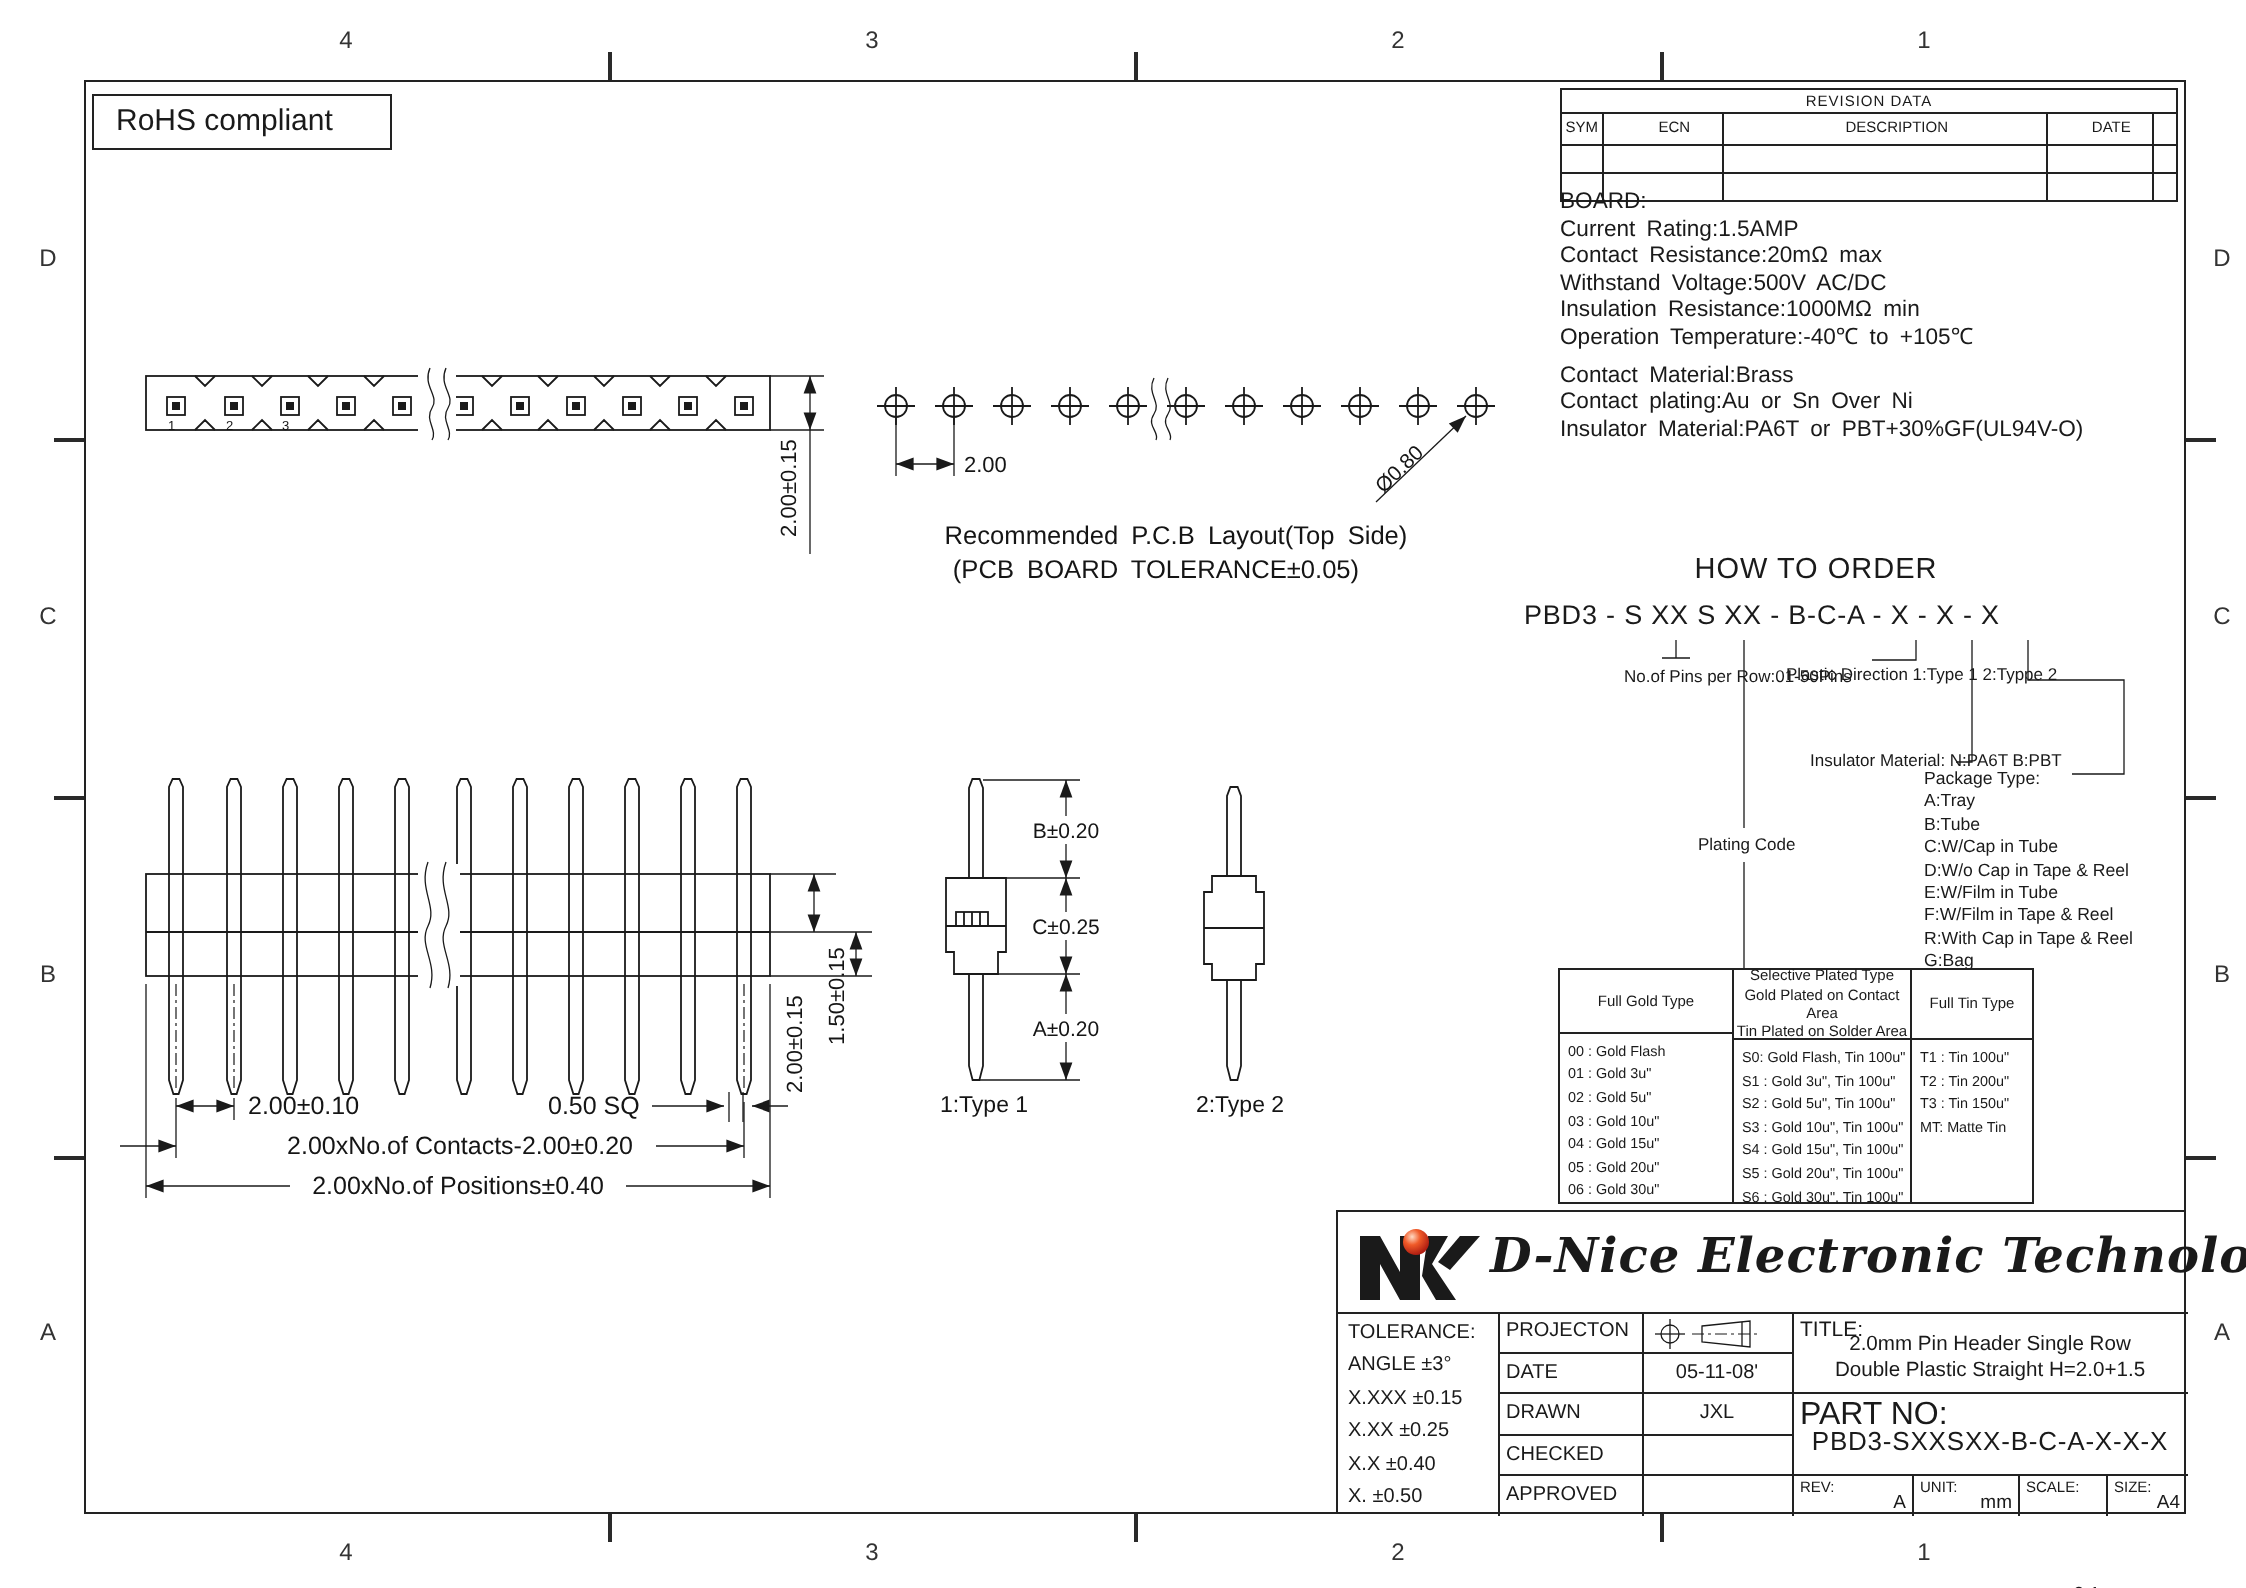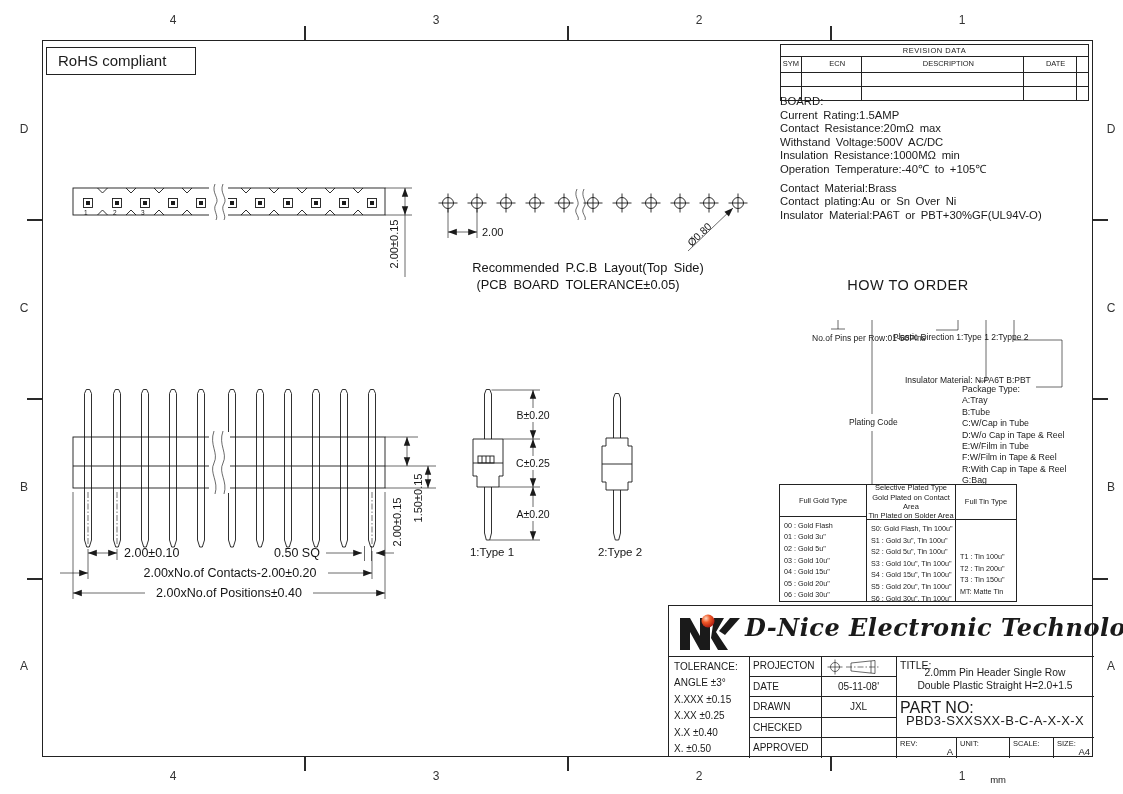--- a/index.html
+++ b/index.html
@@ -26,21 +26,21 @@
 
   
   .hto-title { position:absolute; left:808px; top:277px; width:200px; text-align:center; font-size:14.5px; letter-spacing:.5px; }
   .hto-code { position:absolute; left:762px; top:300px; font-size:13.5px; letter-spacing:.4px; }
   .ann { position:absolute; font-size:8.5px; line-height:10.5px; }
   .pkg { position:absolute; left:962px; top:384px; font-size:8.8px; line-height:11.4px; }
 
   
   .plt { position:absolute; left:779px; top:484px; width:238px; height:118px; border:1.2px solid #222; display:flex; }
   .plt-col { border-right:1px solid #222; display:flex; flex-direction:column; }
-  .plt-col:last-child { border-right:none;gap:28px; }
+  .plt-col:last-child { border-right:none; }
   .plt-h { height:35px; border-bottom:1px solid #222; display:flex; align-items:center; justify-content:center; text-align:center; font-size:7.5px; line-height:9.3px; }
   .plt-b { flex:1; padding:3px 0 0 4px; font-size:7.2px; line-height:11.6px; white-space:pre-line; }
   .pw1{width:87px}.pw2{width:89px}.pw3{flex:1}
 
   
   .tb { position:absolute; left:668px; top:605px; width:425px; height:152px; border:1.6px solid #222; }
   .tb-line { position:absolute; background:#222; }
   .company { position:absolute; left:76px; top:7px; width:345px; text-align:center; font-family:"DejaVu Serif", serif; font-style:italic; font-size:24px; letter-spacing:.5px; white-space:nowrap;font-weight:bold; }
   .tb-lab { position:absolute; left:84px; width:66px; font-size:10px; }
   .tb-val { position:absolute; left:152px; width:75px; text-align:center; font-size:10px; }
@@ -136,20 +136,21 @@
 Withstand  Voltage:500V  AC/DC
 Insulation  Resistance:1000MΩ  min
 Operation  Temperature:-40℃  to  +105℃</div>
     <div style="height:5px"></div>
     <div class="pre">Contact  Material:Brass
 Contact  plating:Au  or  Sn  Over  Ni
 Insulator  Material:PA6T  or  PBT+30%GF(UL94V-O)</div>
   </div>
 
   <div class="hto-title">HOW TO ORDER</div>
+  <div class="hto-code">PBD3 - S XX S XX - B-C-A - X - X - X</div>
 
   <svg class="abs" style="left:760px; top:300px;" width="340" height="200">
     <g class="tn">
       <path d="M78,20 V29 M71,29 H85"></path>
       <path d="M112,20 V114 M112,131 V184"></path>
       <path d="M198,20 V30 H176"></path>
       <path d="M226,20 V81 H218"></path>
       <path d="M254,20 V40 H302 V87 H276"></path>
     </g>
   </svg>
@@ -450,20 +451,20 @@
 
     <div class="abs" style="left:231px; top:53px; font-size:10.5px;">TITLE:</div>
     <div class="abs" style="left:227px; top:61px; width:198px; text-align:center; font-size:10.3px;">2.0mm  Pin Header Single Row</div>
     <div class="abs" style="left:227px; top:74px; width:198px; text-align:center; font-size:10.3px;">Double Plastic Straight  H=2.0+1.5</div>
     <div class="abs" style="left:231px; top:93px; font-size:16px;">PART  NO:</div>
     <div class="abs" style="left:227px; top:107px; width:198px; text-align:center; font-size:13px; letter-spacing:.4px;">PBD3-SXXSXX-B-C-A-X-X-X</div>
 
     <div class="cellsm" style="left:231px; top:133px;">REV:</div>
     <div class="cellsv" style="left:258px; top:140px; width:26px;">A</div>
     <div class="cellsm" style="left:291px; top:133px;">UNIT:</div>
-    <div class="cellsv" style="left:308px; top:140px; width:29px;margin-top:28px;">mm</div>
+    <div class="cellsv" style="left:308px; top:140px; width:29px;">mm</div>
     <div class="cellsm" style="left:344px; top:133px;">SCALE:</div>
     <div class="cellsv" style="left:354px; top:140px; width:27px;margin-top:46px;">2:1</div>
     <div class="cellsm" style="left:388px; top:133px;">SIZE:</div>
     <div class="cellsv" style="left:394px; top:140px; width:27px;">A4</div>
   </div>
 
 </div>
 
 </body></html>

